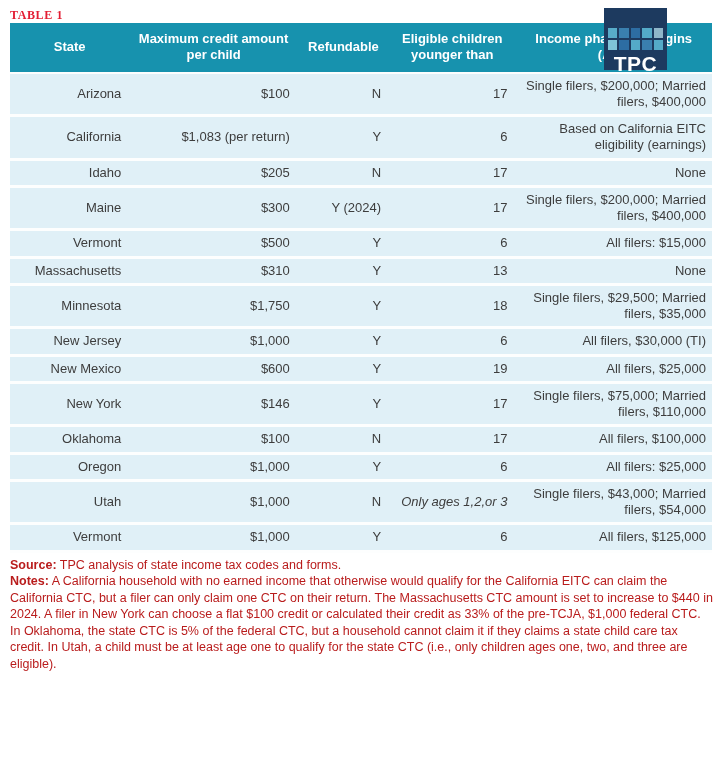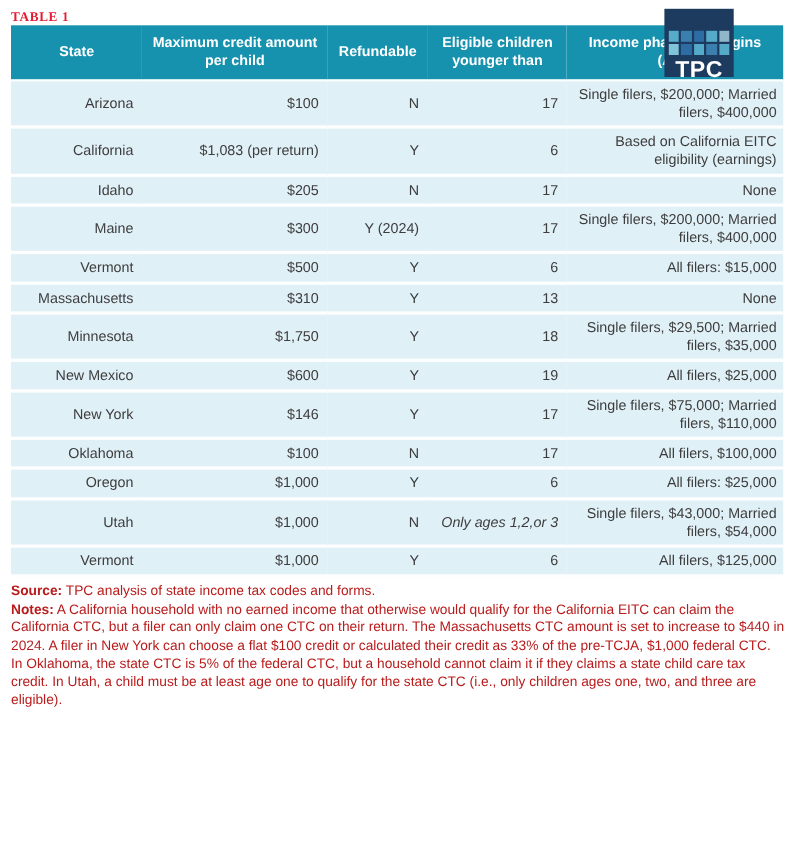--- a/index.html
+++ b/index.html
@@ -119,20 +119,27 @@
           <td class="c4">None</td>
         </tr>
         <tr>
           <td class="c0">Minnesota</td>
           <td class="c1">$1,750</td>
           <td class="c2">Y</td>
           <td class="c3">18</td>
           <td class="c4">Single filers, $29,500; Married filers, $35,000</td>
         </tr>
         <tr>
+          <td class="c0">New Jersey</td>
+          <td class="c1">$1,000</td>
+          <td class="c2">Y</td>
+          <td class="c3">6</td>
+          <td class="c4">All filers, $30,000 (TI)</td>
+        </tr>
+        <tr>
           <td class="c0">New Mexico</td>
           <td class="c1">$600</td>
           <td class="c2">Y</td>
           <td class="c3">19</td>
           <td class="c4">All filers, $25,000</td>
         </tr>
         <tr>
           <td class="c0">New York</td>
           <td class="c1">$146</td>
           <td class="c2">Y</td>

